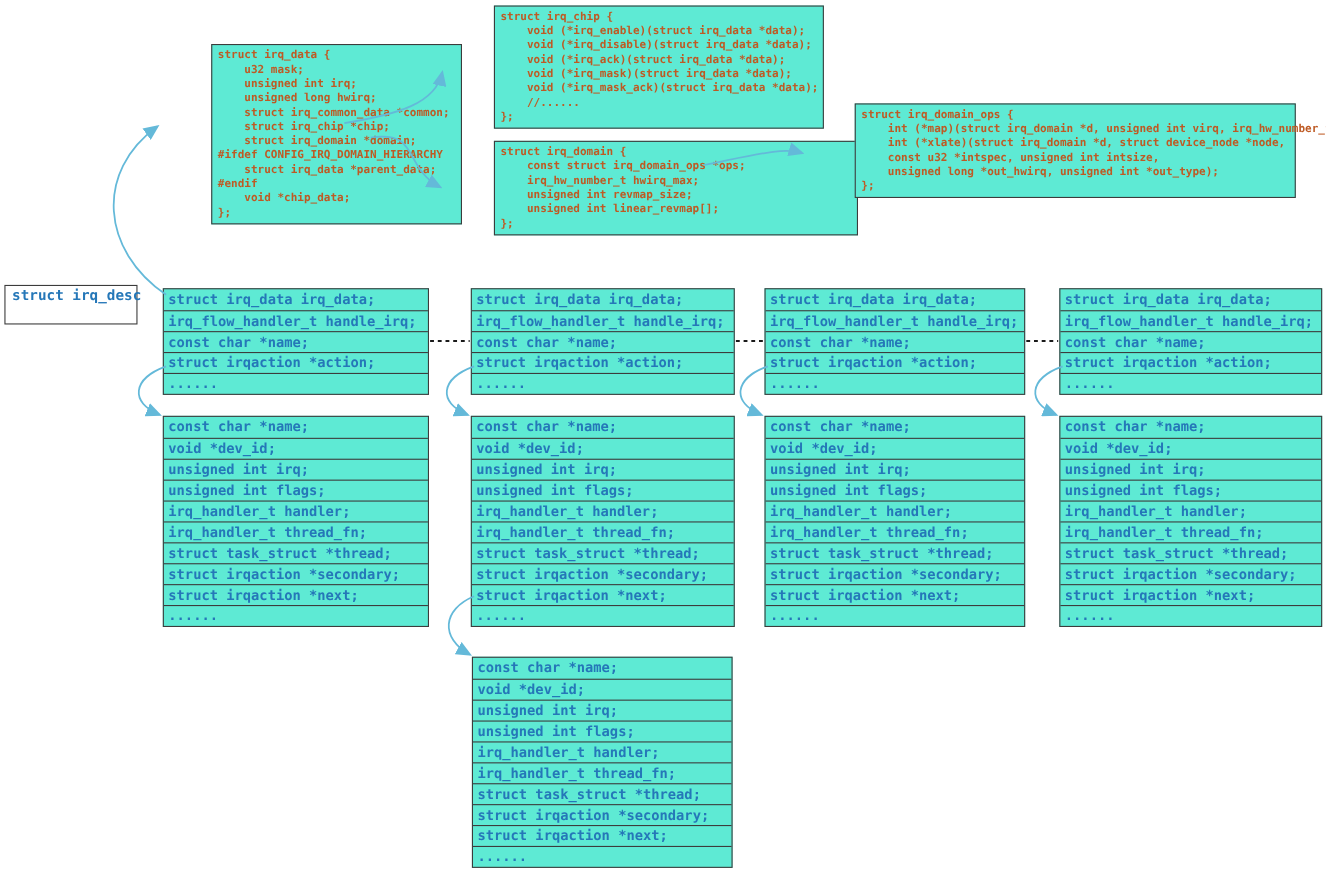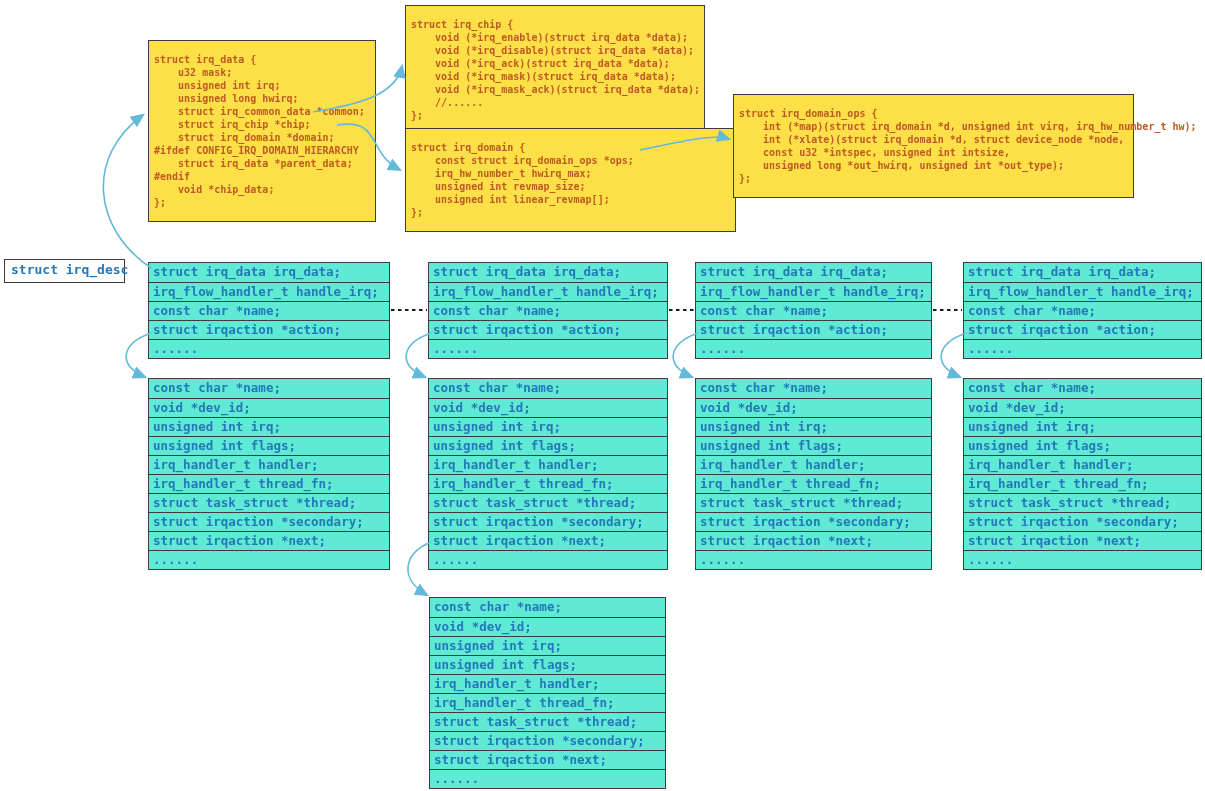--- a/index.html
+++ b/index.html
@@ -3,40 +3,40 @@
 <meta charset="utf-8">
 <style>
   html,body { margin:0; padding:0; background:#ffffff; }
   #canvas {
     position:relative; width:1205px; height:791px; background:#ffffff;
     font-family:"DejaVu Sans Mono","Liberation Mono",monospace; overflow:hidden;
   }
   
   .defbox {
     position:absolute; box-sizing:border-box;
-    border:1.5px solid #3c3c3c; background:#fde047;
+    border:1.5px solid #3c3c3c; background:#5eead4;
     color:#be5a24; font-weight:bold; font-size:10px; line-height:13px;
-    white-space:pre; padding:12px 5px; z-index:2;
+    white-space:pre; padding:3px 5px; z-index:2;margin-left:44px;
   }
   
   .dtable {
     position:absolute; box-sizing:border-box;
     border:1.5px solid #3c3c3c; background:#5eead4; z-index:2;
   }
   .trow {
     box-sizing:border-box; height:19px; line-height:16.5px;
     border-top:1.5px solid #3c3c3c; padding:1px 2px 0 4px;
     color:#2577b8; font-weight:bold; font-size:12.5px;
     white-space:pre; overflow:hidden;
   }
   .trow:first-child { border-top:none; }
   
   .labelbox {
     position:absolute; box-sizing:border-box; left:4px; top:259px;
-    width:121px; height:24px; border:1.5px solid #3c3c3c; background:#ffffff;
+    width:121px; height:36px; border:1.5px solid #3c3c3c; background:#ffffff;
     color:#2577b8; font-weight:bold; font-size:13px; line-height:20px;
     padding:0 0 0 6px; white-space:pre; z-index:2;
   }
   #arrows { position:absolute; left:0; top:0; z-index:5; pointer-events:none; }
 </style>
 </head>
 <body>
 
 <div id="canvas">
 

